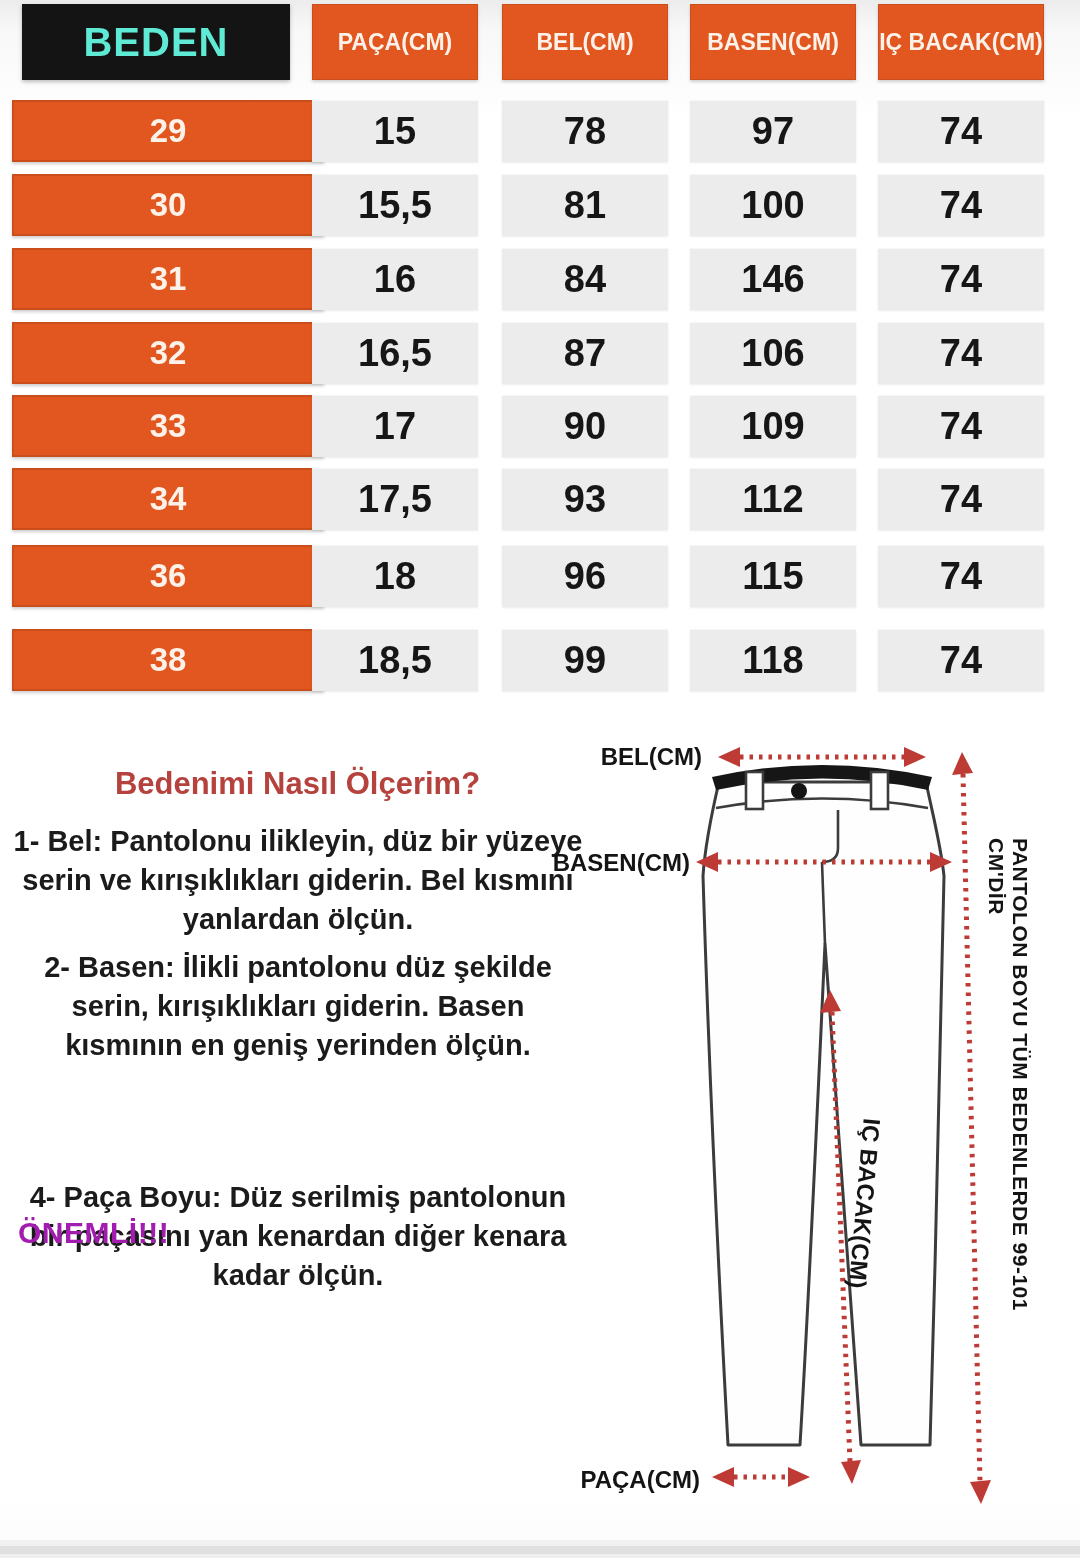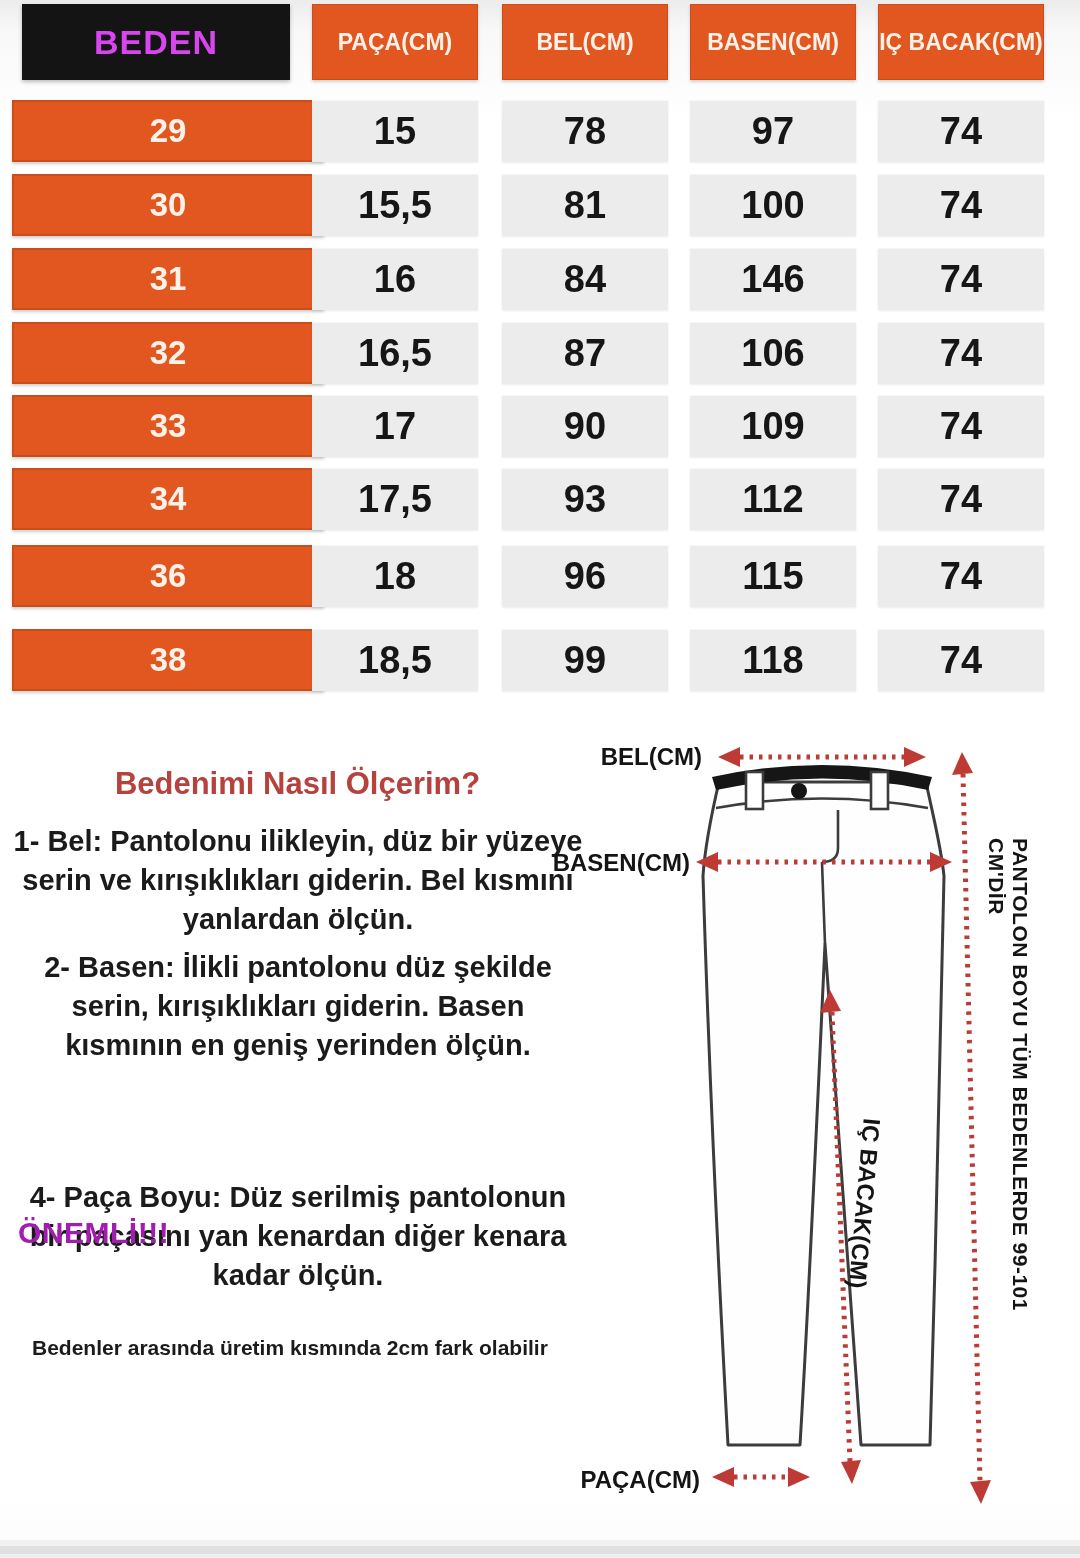--- a/index.html
+++ b/index.html
@@ -7,21 +7,21 @@
     width:1080px;height:1558px;overflow:hidden;
     font-family:"Liberation Sans","DejaVu Sans",sans-serif;
     background:linear-gradient(180deg,#ececec 0px,#f8f8f8 30px,#ffffff 120px,#ffffff 1500px,#fbfbfb 1558px);
   }
   .page{position:relative;width:1080px;height:1558px;}
 
   
   .cell{position:absolute;display:flex;align-items:center;justify-content:center;
         font-weight:bold;box-sizing:border-box;}
   .hdr{top:4px;height:76px;}
-  .hdr-black{background:#141414;color:#d946ef;font-size:34px;letter-spacing:1px;
+  .hdr-black{background:#141414;color:#5eead4;font-size:40px;letter-spacing:1px;
              box-shadow:0 2px 4px rgba(0,0,0,.25);}
   .hdr-orange{background:#e2571f;color:#fdf2ea;font-size:23px;
               border:1px solid #c94e1b;box-shadow:0 2px 3px rgba(0,0,0,.18);}
   .size-cell{background:#e2571f;color:#fdf2ea;font-size:33px;
              border:2px solid #c94e1b;box-shadow:0 2px 3px rgba(0,0,0,.2);height:62px;}
   .val-cell{background:#ececec;color:#161616;font-size:38px;height:62px;
             box-shadow:inset 0 1px 0 #f7f7f7,0 1px 2px rgba(0,0,0,.08);}
   .colh1{left:22px;width:268px;}
   .col1{left:12px;width:312px;}
   .col2{left:312px;width:166px;}
@@ -117,21 +117,20 @@
     <div class="cell val-cell col3 r7">99</div>
     <div class="cell val-cell col4 r7">118</div>
     <div class="cell val-cell col5 r7">74</div>
   </div>
 
   <div class="howto-title">Bedenimi  Nasıl Ölçerim?</div>
   <div class="step s1">1- Bel: Pantolonu ilikleyin, düz bir yüzeye serin ve kırışıklıkları giderin. Bel kısmını yanlardan ölçün.</div>
   <div class="step s2">2- Basen: İlikli pantolonu düz şekilde serin, kırışıklıkları giderin. Basen kısmının en geniş yerinden ölçün.</div>
   <div class="step s4">4- Paça Boyu: Düz serilmiş pantolonun bir paçasını yan kenardan diğer kenara kadar ölçün.</div>
   <div class="important">ÖNEMLİ!!!</div>
-  <div class="note">Bedenler arasında üretim kısmında 2cm fark olabilir</div>
 
   <svg class="pants-svg" width="520" height="800" viewBox="560 735 520 800" xmlns="http://www.w3.org/2000/svg">
 
     <path d="M 719 782
              C 711 816 705 846 703 876
              C 709 1070 718 1262 728 1445
              L 800 1445
              C 810 1280 820 1050 825 944
              C 833 1050 849 1280 861 1445
              L 930 1445

